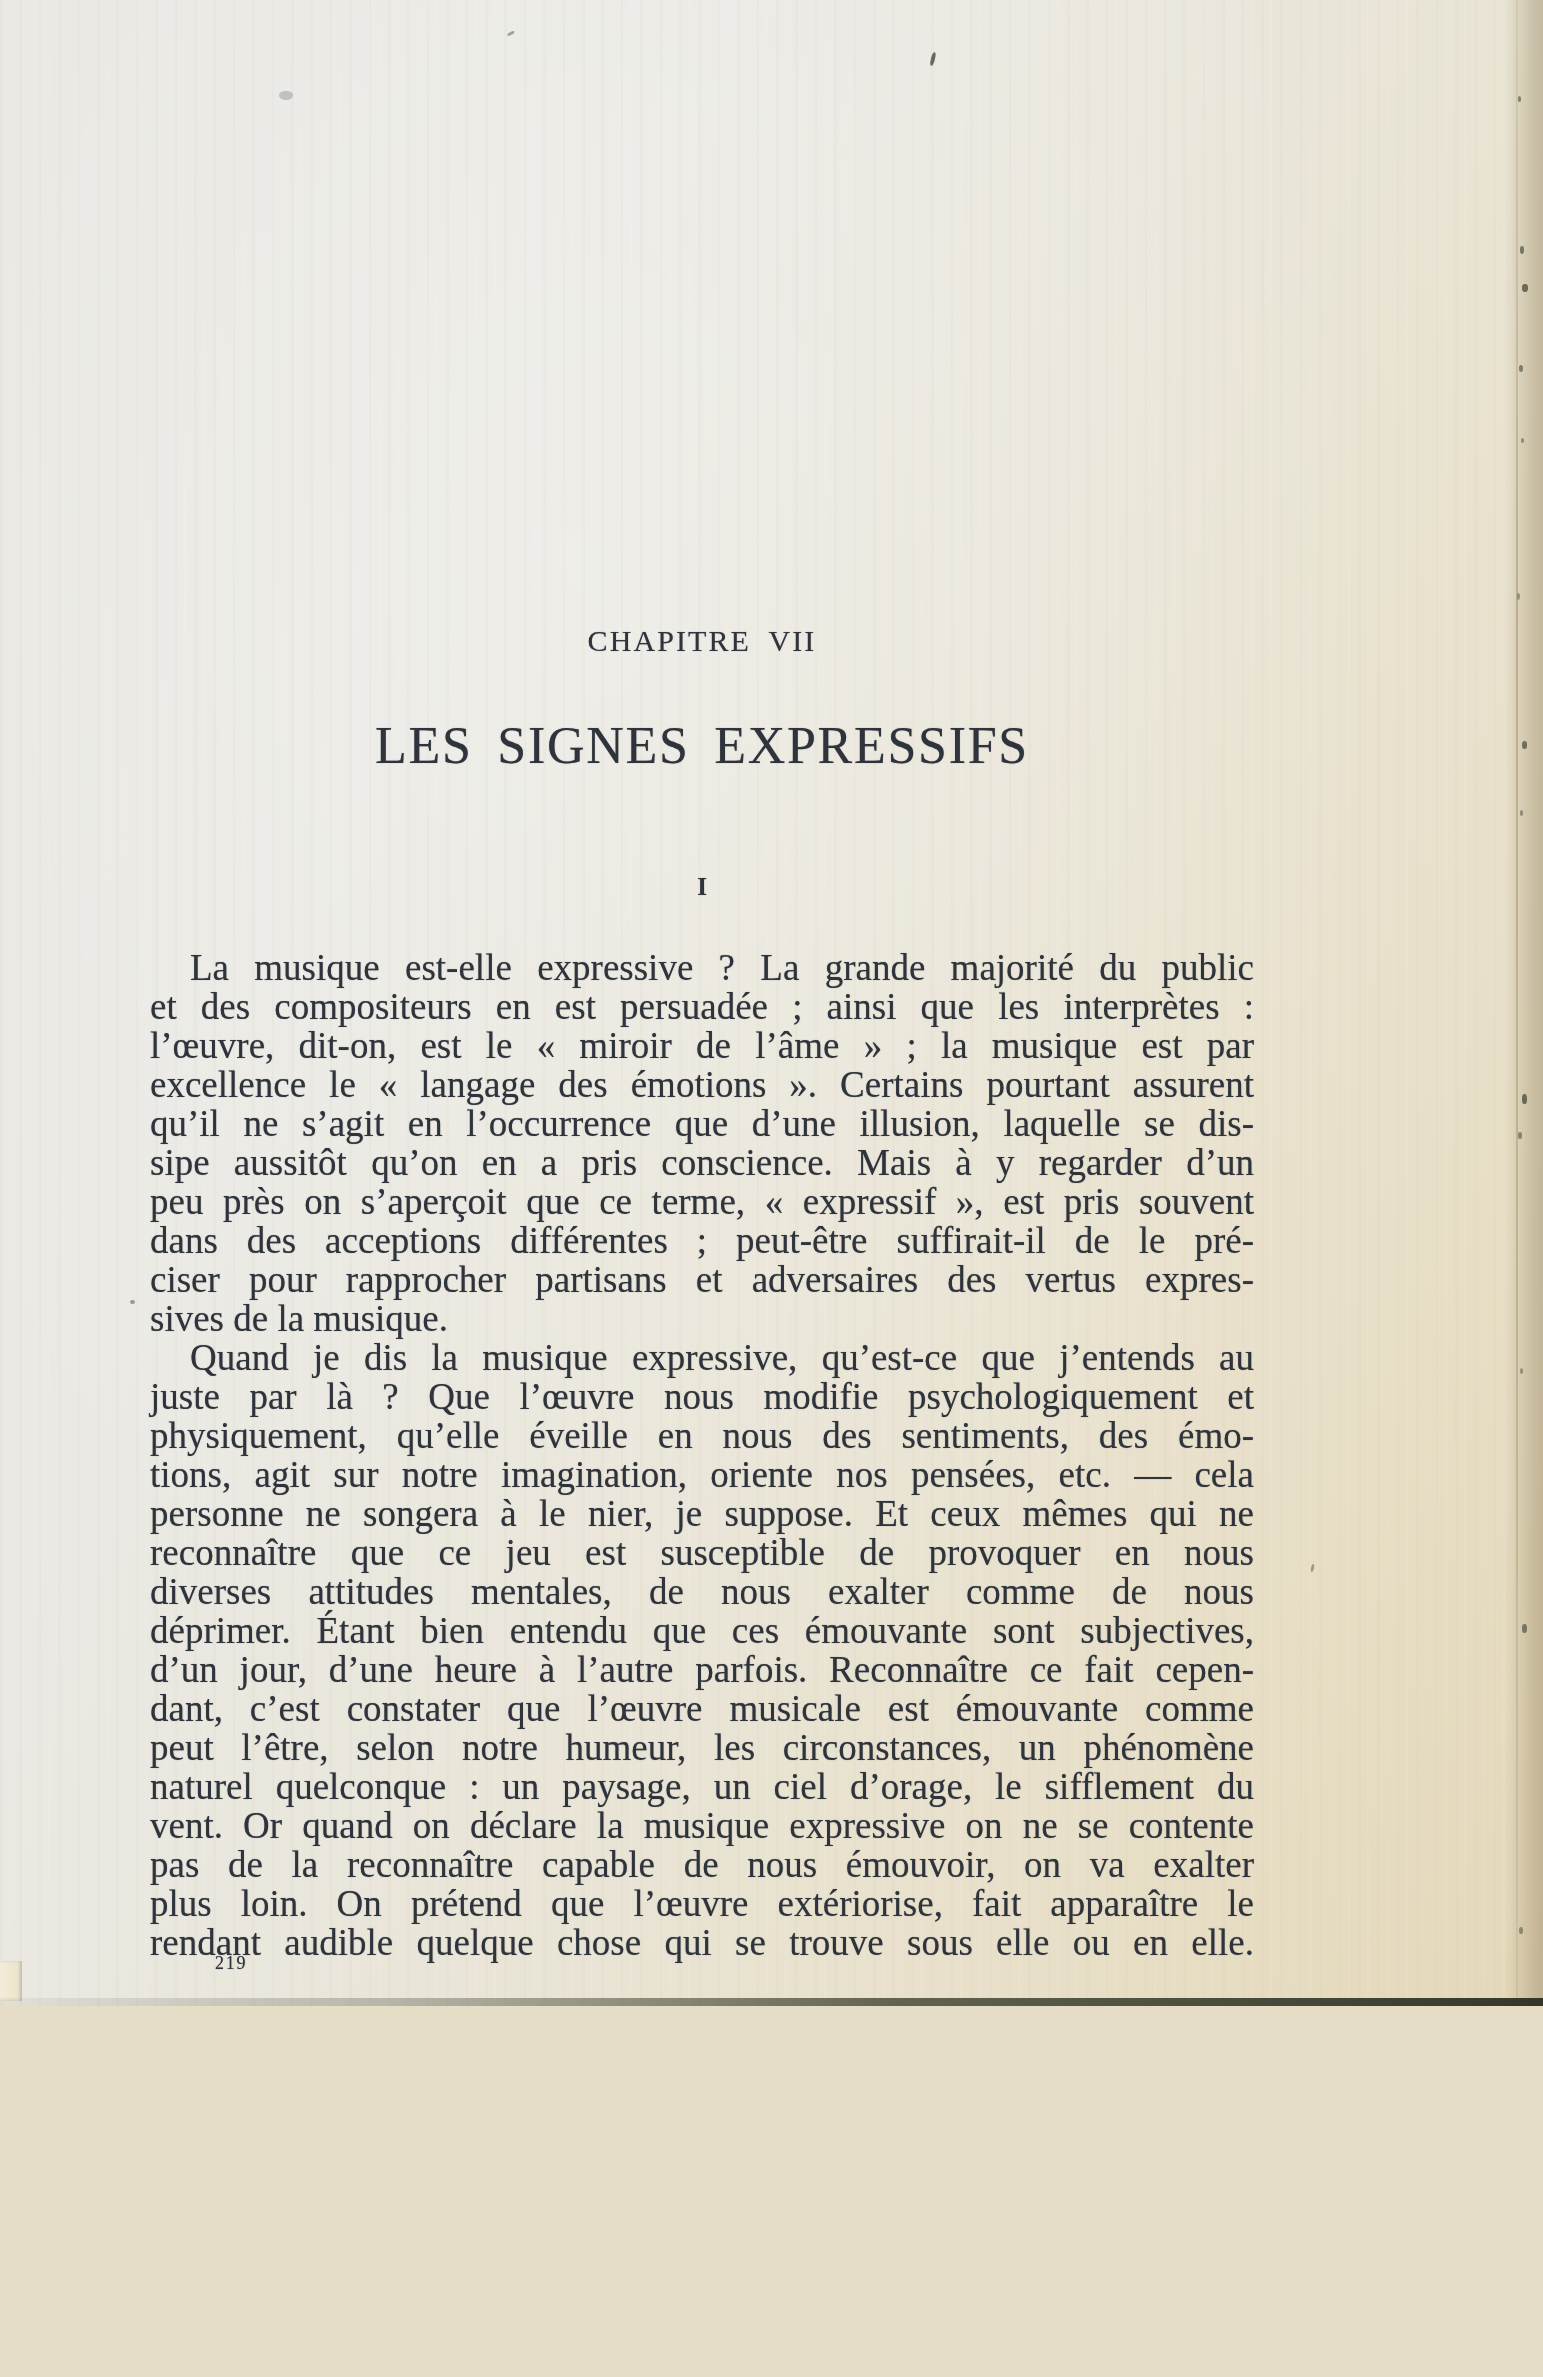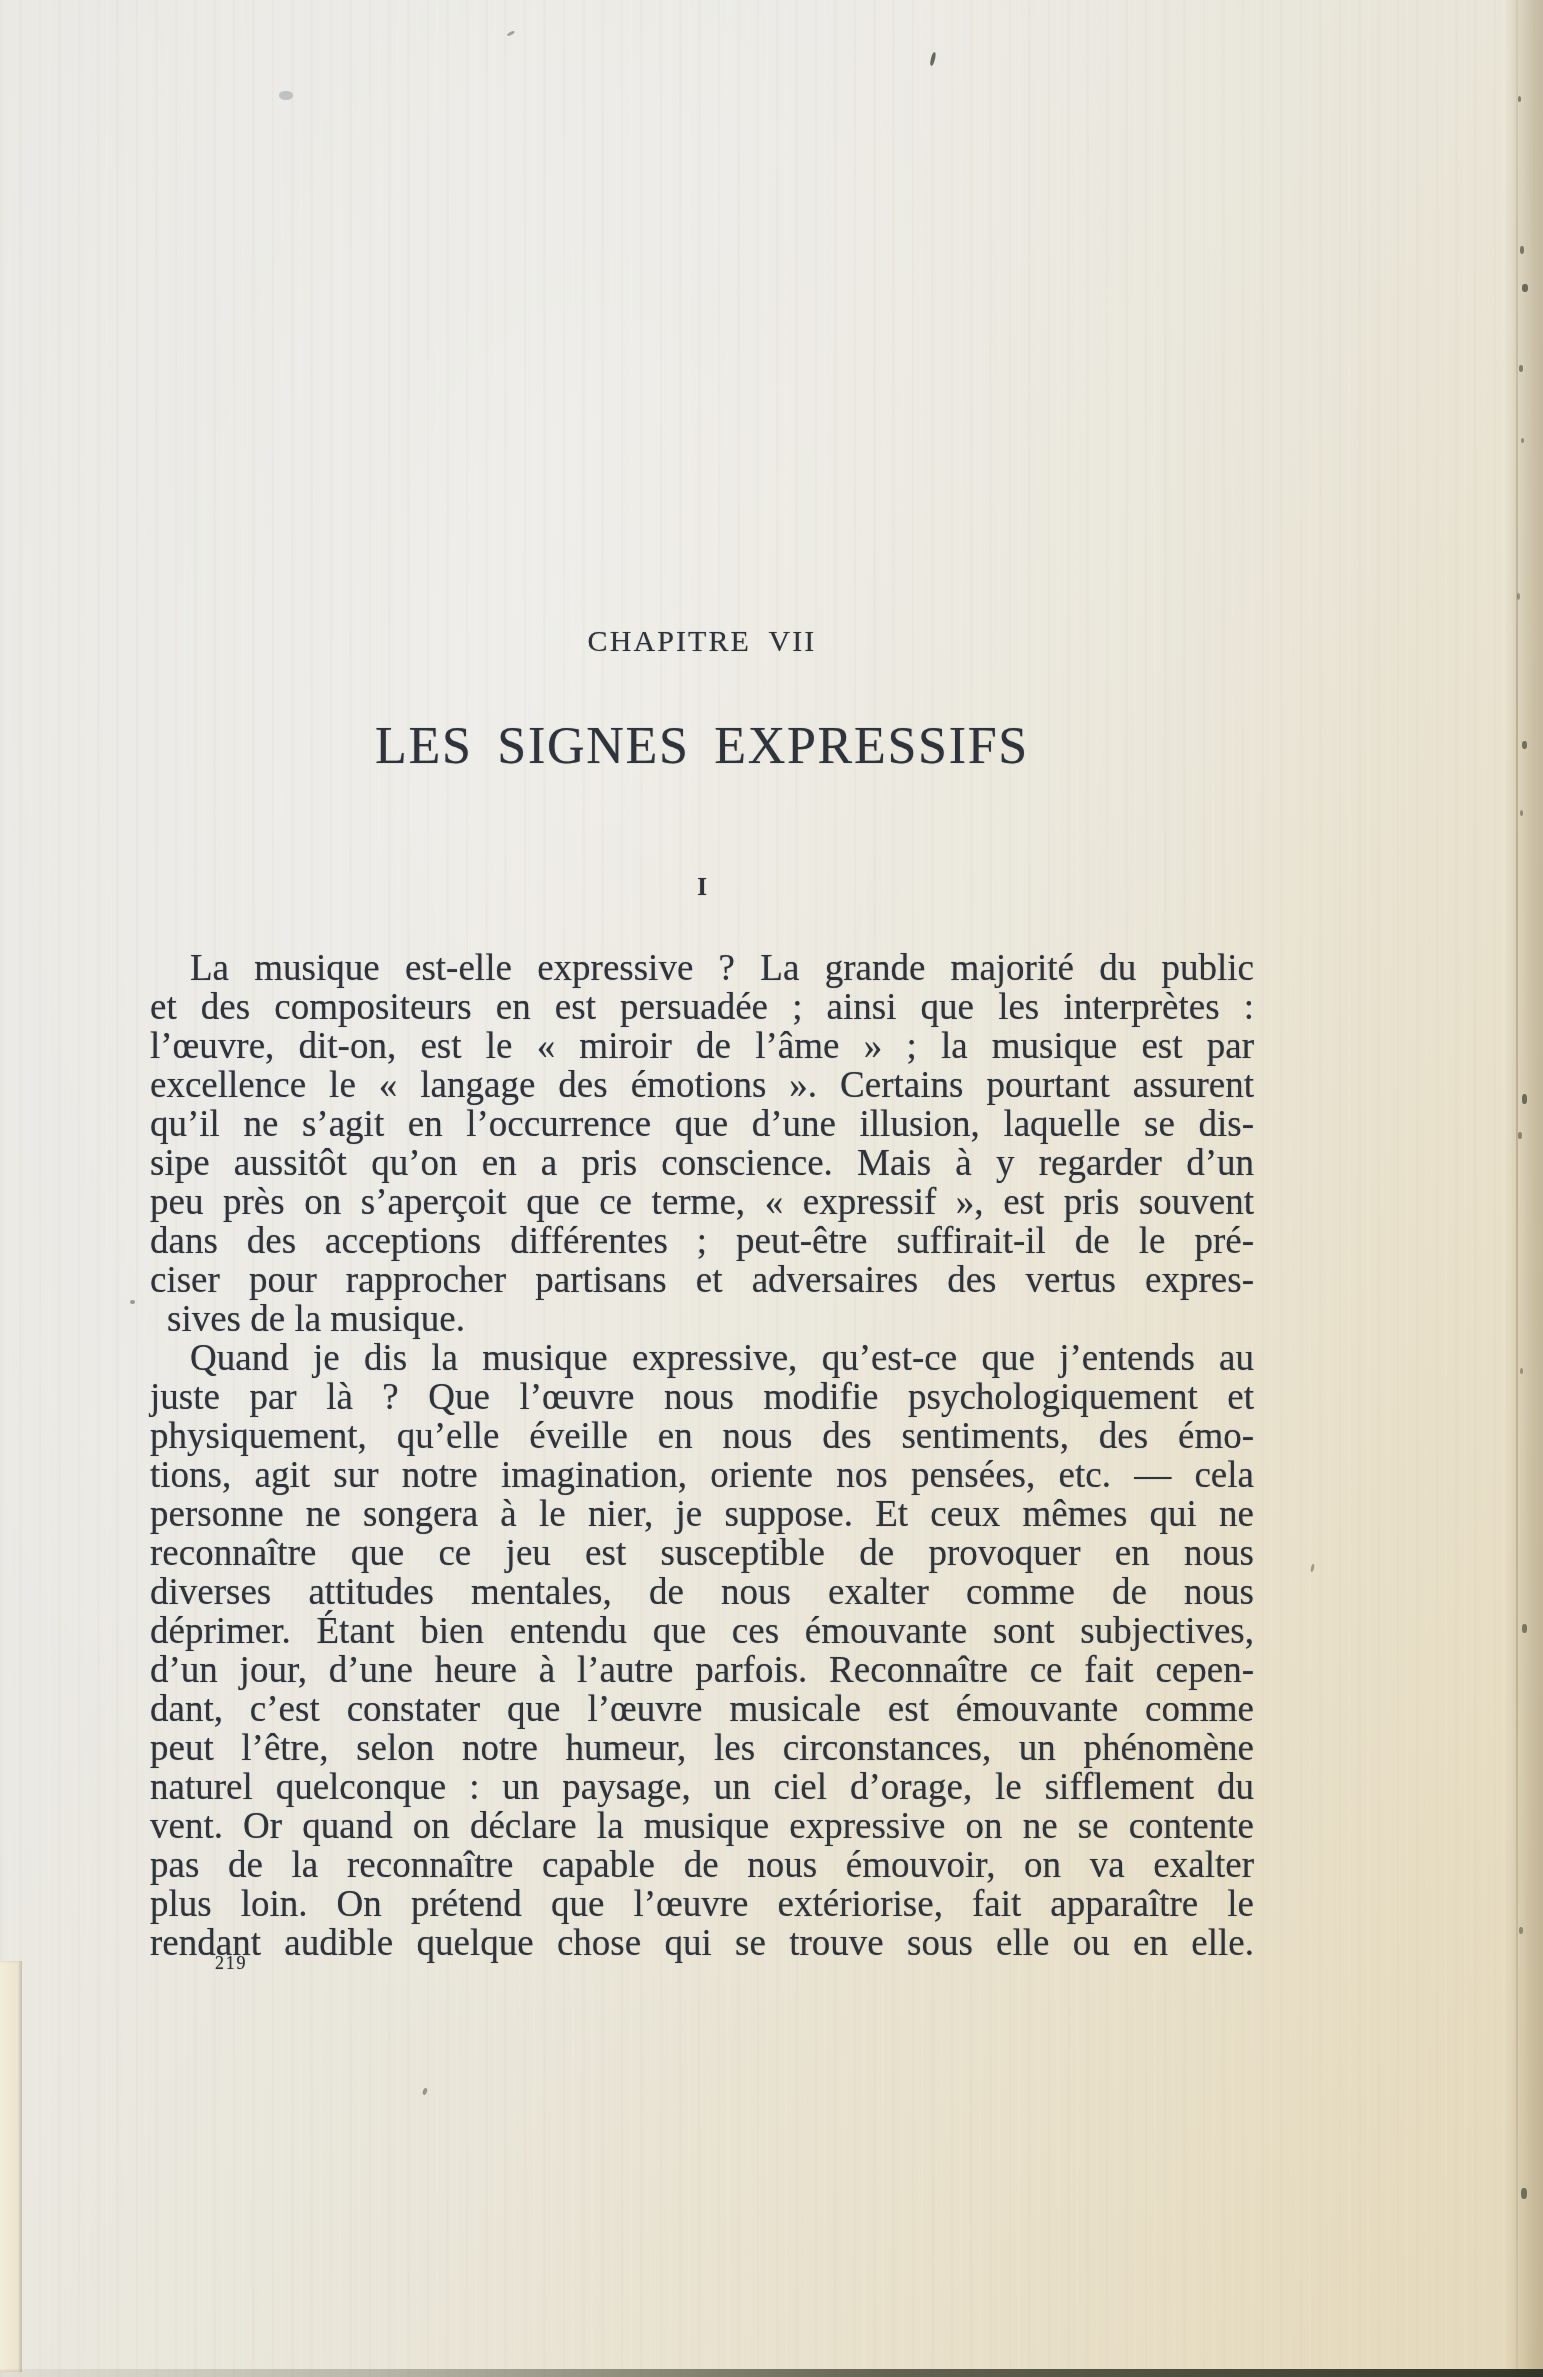--- a/index.html
+++ b/index.html
@@ -1,18 +1,18 @@
 <!DOCTYPE html>
 <html style="font-size:13.5px"><head>
 <meta charset="utf-8">
 <style>
   html,body{margin:0;padding:0;background:#e6ddc6;}
   .page{
     position:relative;
-    width:1543px;height:2377px;
+    width:1543px;height:2006px;
     overflow:hidden;
     font-family:"Liberation Serif","DejaVu Serif",serif;
     color:#2f343c;
     background:
       radial-gradient(ellipse at 38% 28%, rgba(255,255,255,0.22), rgba(255,255,255,0) 62%),
       linear-gradient(115deg,#e9e8e3 0%,#eae9e4 30%,#e9e5d8 55%,#e8e0ca 76%,#e4d8b9 100%);
   }
   
   .page::before{
     content:"";position:absolute;inset:0;pointer-events:none;
@@ -37,21 +37,21 @@
   }
   .body-block{
     left:150px;width:1104px;top:948px;
     font-size:37px;
   }
   .line{
     text-align:justify;text-align-last:justify;
     line-height:39px;white-space:normal;
   }
   .line.first{padding-left:40px;}
-  .para-endleft .line:last-child{text-align-last:left;margin-left:17px;}
+  .para-endleft .line:last-child{text-align-last:left;}
   .pagenum{
     left:215px;top:1953px;font-size:18px;letter-spacing:1.7px;
   }
   
   .edge-right{
     position:absolute;top:0;bottom:0;right:0;width:39px;
     background:linear-gradient(to right,
       rgba(190,175,140,0) 0,
       rgba(181,166,130,0.28) 40%,
       rgba(160,144,108,0.38) 70%,

